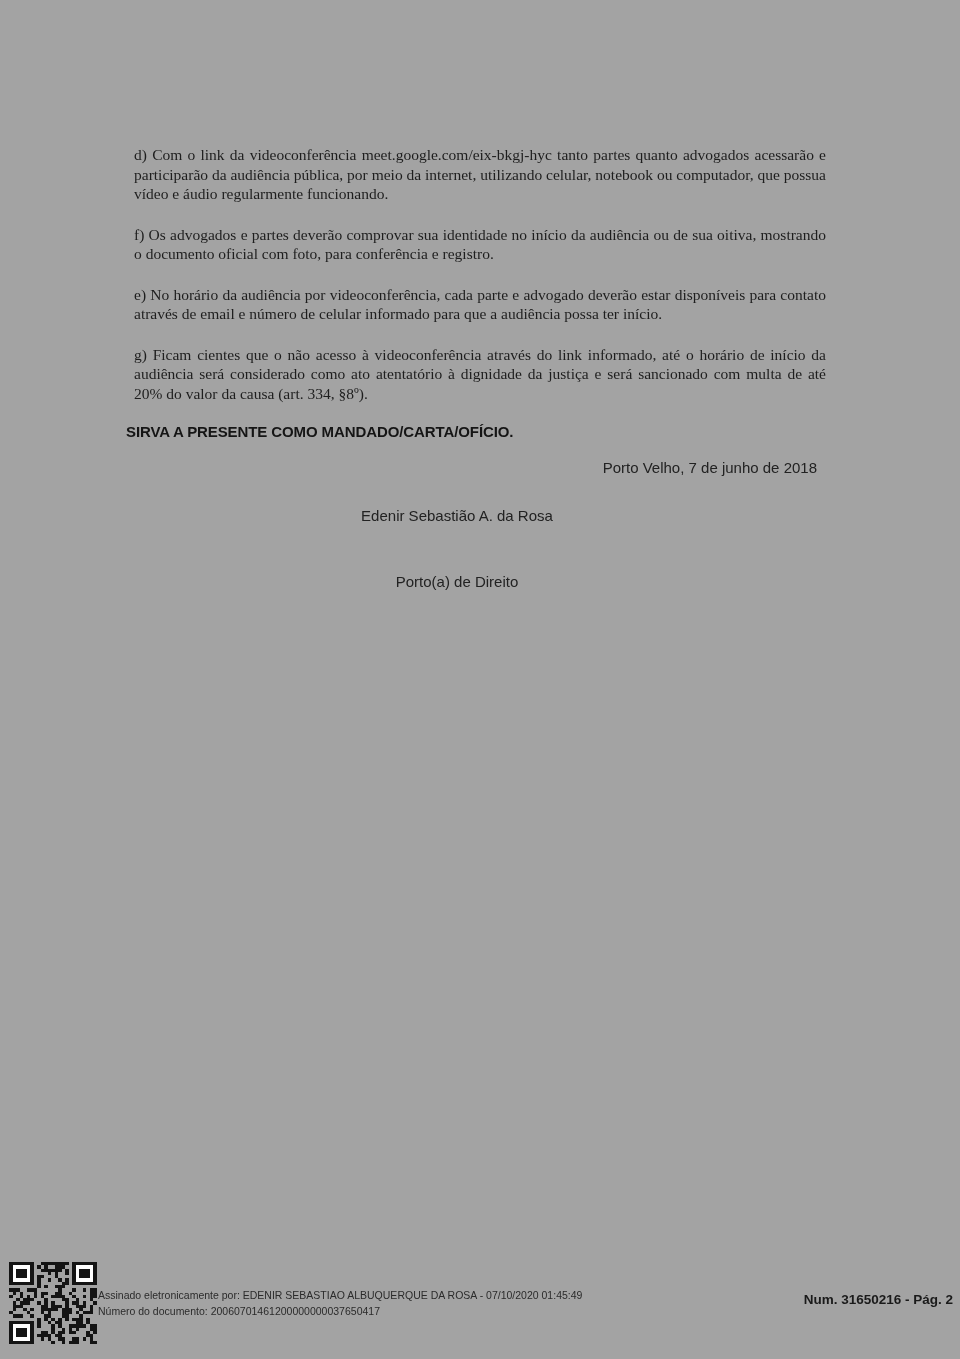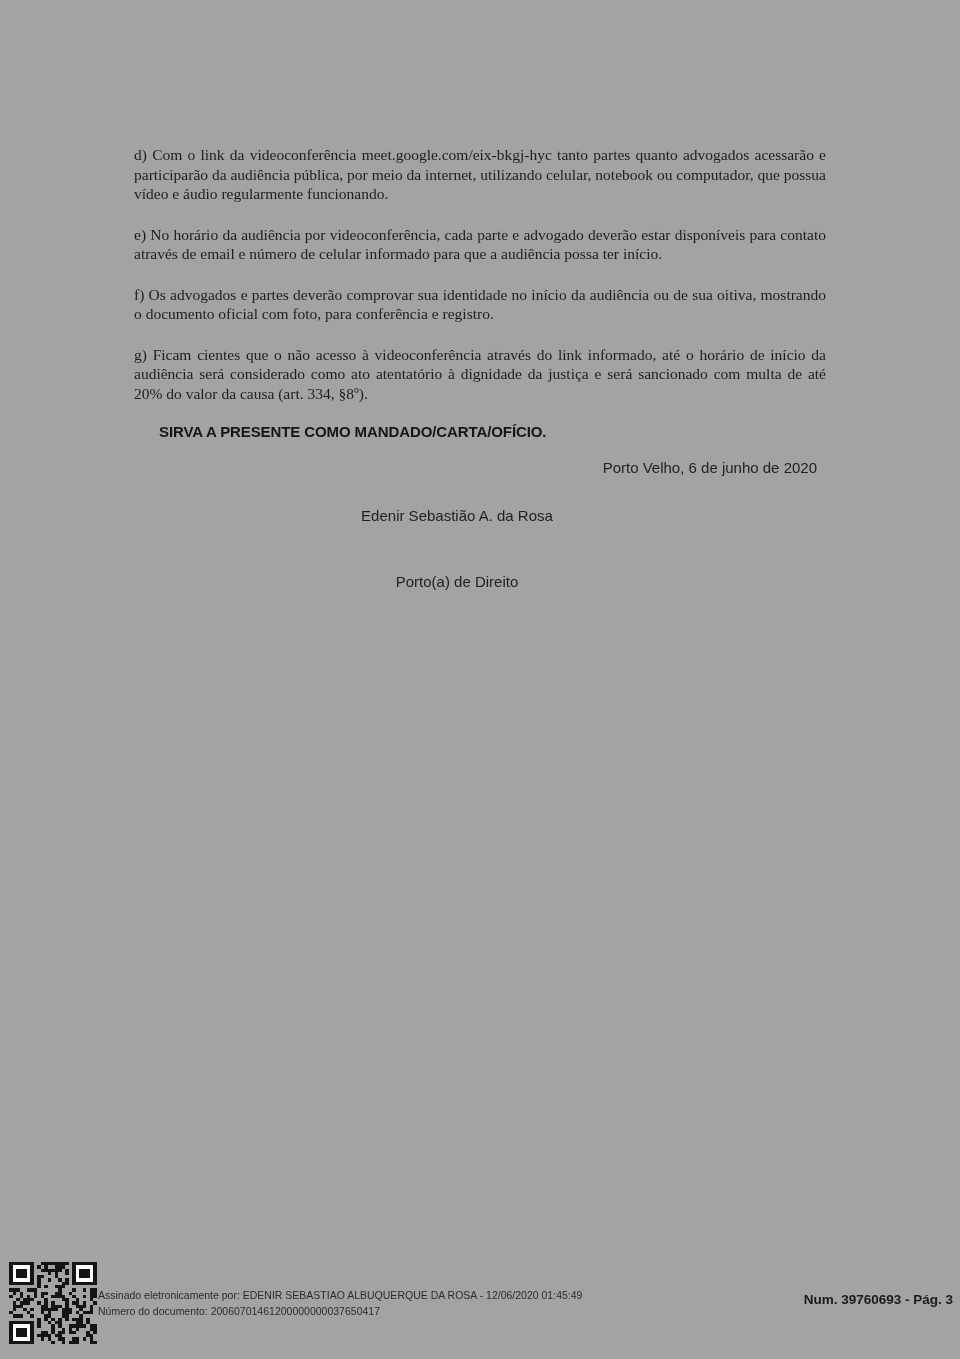--- a/index.html
+++ b/index.html
@@ -25,21 +25,21 @@
     font-size: 15.5px;
     line-height: 19.5px;
     text-align: justify;
     color: #1e1e1e;
   }
   .content-paragraphs p {
     margin: 0 0 21px 0;
   }
   .order-line {
     position: absolute;
-    left: 159px;
+    left: 126px;
     top: 423px;
     font-family: "Liberation Sans", sans-serif;
     font-weight: 700;
     font-size: 15px;
     color: #151515;
     letter-spacing: -0.1px;
   }
   .date-line {
     position: absolute;
     left: 134px;
@@ -98,28 +98,28 @@
     color: #1a1a1a;
   }
 </style>
 </head>
 <body>
 
 <div class="page">
 
   <div class="content-paragraphs">
     <p>d) Com o link da videoconferência meet.google.com/eix-bkgj-hyc tanto partes quanto advogados acessarão e participarão da audiência pública, por meio da internet, utilizando celular, notebook ou computador, que possua vídeo e áudio regularmente funcionando.</p>
+    <p>f) Os advogados e partes deverão comprovar sua identidade no início da audiência ou de sua oitiva, mostrando o documento oficial com foto, para conferência e registro.</p>
     <p>e) No horário da audiência por videoconferência, cada parte e advogado deverão estar disponíveis para contato através de email e número de celular informado para que a audiência possa ter início.</p>
-    <p>f) Os advogados e partes deverão comprovar sua identidade no início da audiência ou de sua oitiva, mostrando o documento oficial com foto, para conferência e registro.</p>
     <p>g) Ficam cientes que o não acesso à videoconferência através do link informado, até o horário de início da audiência será considerado como ato atentatório à dignidade da justiça e será sancionado com multa de até 20% do valor da causa (art. 334, §8º).</p>
   </div>
 
   <div class="order-line">SIRVA A PRESENTE COMO MANDADO/CARTA/OFÍCIO.</div>
 
-  <div class="date-line">Porto Velho, 6 de junho de 2020</div>
+  <div class="date-line">Porto Velho, 7 de junho de 2018</div>
 
   <div class="sig-name">Edenir Sebastião A. da Rosa</div>
   <div class="sig-role">Porto(a) de Direito</div>
 
   <svg id="qr-svg" class="qr" viewBox="0 0 25 25" preserveAspectRatio="none">
       <g fill="#141414" shape-rendering="crispEdges">
         <rect x="9" y="0" width="1" height="1"></rect>
         <rect x="10" y="0" width="1" height="1"></rect>
         <rect x="11" y="0" width="1" height="1"></rect>
         <rect x="12" y="0" width="1" height="1"></rect>
@@ -328,19 +328,19 @@
         <rect x="18" y="0" width="7" height="7"></rect>
         <rect x="19" y="1" width="5" height="5" fill="#ffffff"></rect>
         <rect x="20" y="2" width="3" height="3"></rect>
         <rect x="0" y="18" width="7" height="7"></rect>
         <rect x="1" y="19" width="5" height="5" fill="#ffffff"></rect>
         <rect x="2" y="20" width="3" height="3"></rect>
       </g>
     </svg>
 
   <div class="footer-lines">
-    <div>Assinado eletronicamente por: EDENIR SEBASTIAO ALBUQUERQUE DA ROSA - 12/06/2020 01:45:49</div>
+    <div>Assinado eletronicamente por: EDENIR SEBASTIAO ALBUQUERQUE DA ROSA - 07/10/2020 01:45:49</div>
     <div>Número do documento: 20060701461200000000037650417</div>
   </div>
 
-  <div class="page-ref">Num. 39760693 - Pág. 3</div>
+  <div class="page-ref">Num. 31650216 - Pág. 2</div>
 
 </div>
 
 </body></html>

